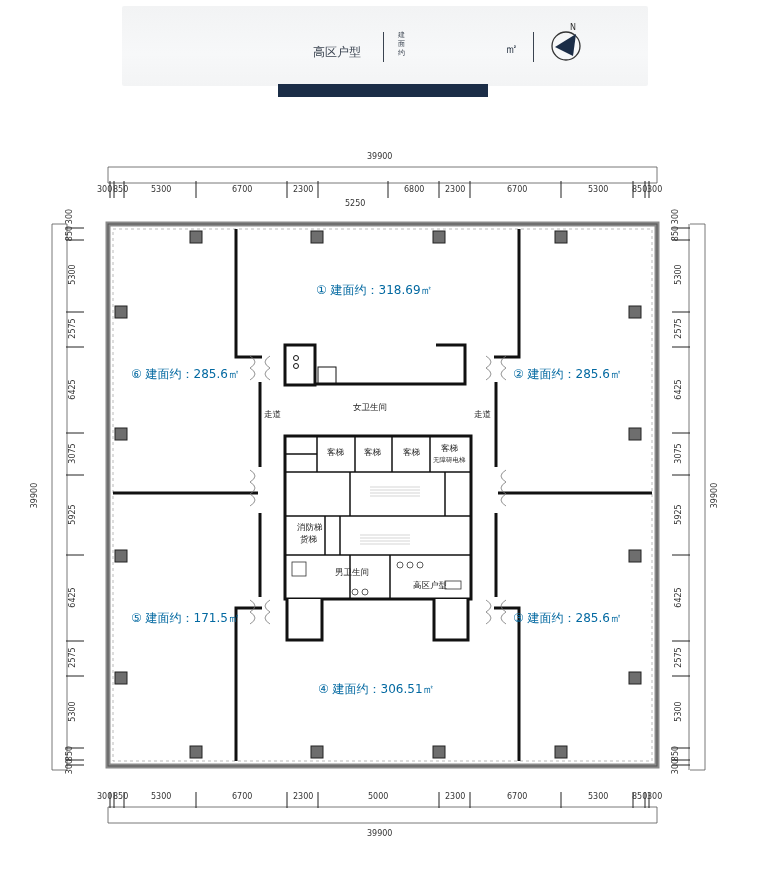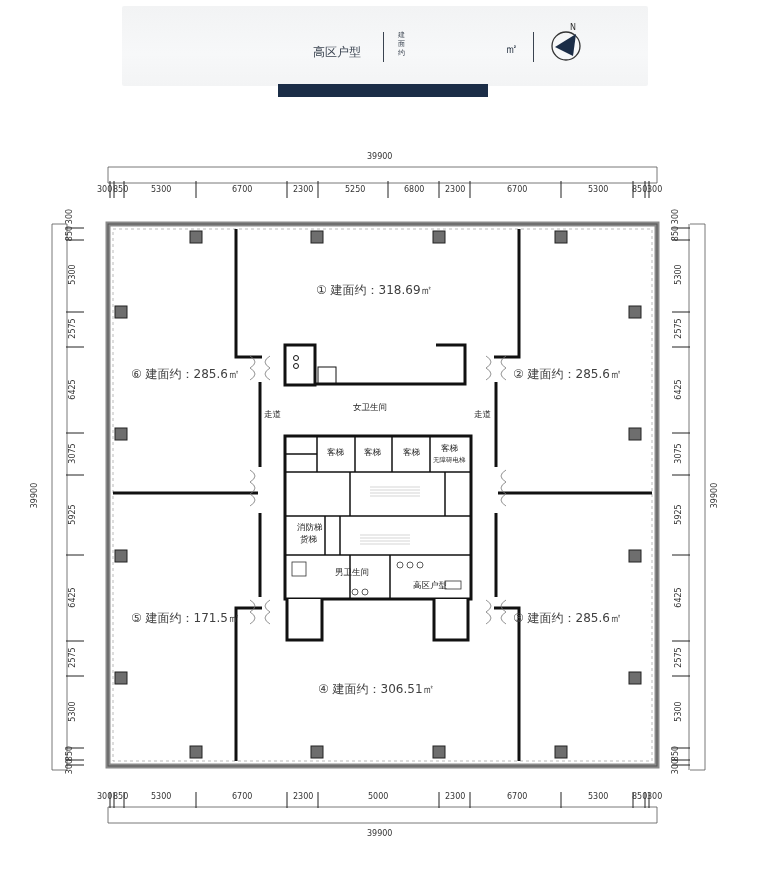--- a/index.html
+++ b/index.html
@@ -8,21 +8,21 @@
   .title-row { position:absolute; left:0; top:0; width:766px; height:94px; }
   .floor-range { position:absolute; left:184px; top:28px; font-size:29px; color:#1d2a3a; letter-spacing:1px; font-family:"DejaVu Sans", sans-serif; }
   .zone-label { position:absolute; left:313px; top:44px; font-size:12px; color:#3a4350; }
   .sep { position:absolute; top:32px; width:1px; height:30px; background:#3a4350; }
   .area-caption { position:absolute; left:398px; top:31px; width:11px; font-size:7px; line-height:9px; color:#3a4350; }
   .area-value { position:absolute; left:410px; top:27px; font-size:29px; color:#1d2a3a; }
   .area-unit { position:absolute; left:505px; top:40px; font-size:13px; color:#1d2a3a; }
   .compass { position:absolute; left:546px; top:22px; width:40px; height:42px; }
   .accent-bar { position:absolute; left:278px; top:84px; width:210px; height:13px; background:#1b2d47; }
   .plan { position:absolute; left:0; top:0; }
-  .lbl { position:absolute; font-size:12px; color:#404040; white-space:nowrap; }
+  .lbl { position:absolute; font-size:12px; color:#0369a1; white-space:nowrap; }
   .lbl-small { position:absolute; font-size:8.5px; color:#222; white-space:nowrap; }
   .lbl-tiny { position:absolute; font-size:6.5px; color:#333; white-space:nowrap; }
   .dim { position:absolute; font-size:8px; color:#333; white-space:nowrap; }
   .dimv { position:absolute; font-size:8px; color:#333; white-space:nowrap; transform:rotate(-90deg); transform-origin:center center; }
 </style>
 </head>
 <body>
 
 <div class="header-band"></div>
 <div class="title-row">
@@ -263,21 +263,21 @@
 <div class="dim" style="left:367px;top:152px">39900</div>
 <div class="dim" style="left:367px;top:829px">39900</div>
 <div class="dimv" style="left:22px;top:491px">39900</div>
 <div class="dimv" style="left:702px;top:491px">39900</div>
 
 <div class="dim" style="left:97px;top:185px">300</div>
 <div class="dim" style="left:113px;top:185px">850</div>
 <div class="dim" style="left:151px;top:185px">5300</div>
 <div class="dim" style="left:232px;top:185px">6700</div>
 <div class="dim" style="left:293px;top:185px">2300</div>
-<div class="dim" style="left:345px;top:185px">5250</div>
+<div class="dim" style="left:345px;top:199px">5250</div>
 <div class="dim" style="left:404px;top:185px">6800</div>
 <div class="dim" style="left:445px;top:185px">2300</div>
 <div class="dim" style="left:507px;top:185px">6700</div>
 <div class="dim" style="left:588px;top:185px">5300</div>
 <div class="dim" style="left:632px;top:185px">850</div>
 <div class="dim" style="left:647px;top:185px">300</div>
 
 <div class="dim" style="left:97px;top:792px">300</div>
 <div class="dim" style="left:113px;top:792px">850</div>
 <div class="dim" style="left:151px;top:792px">5300</div>

